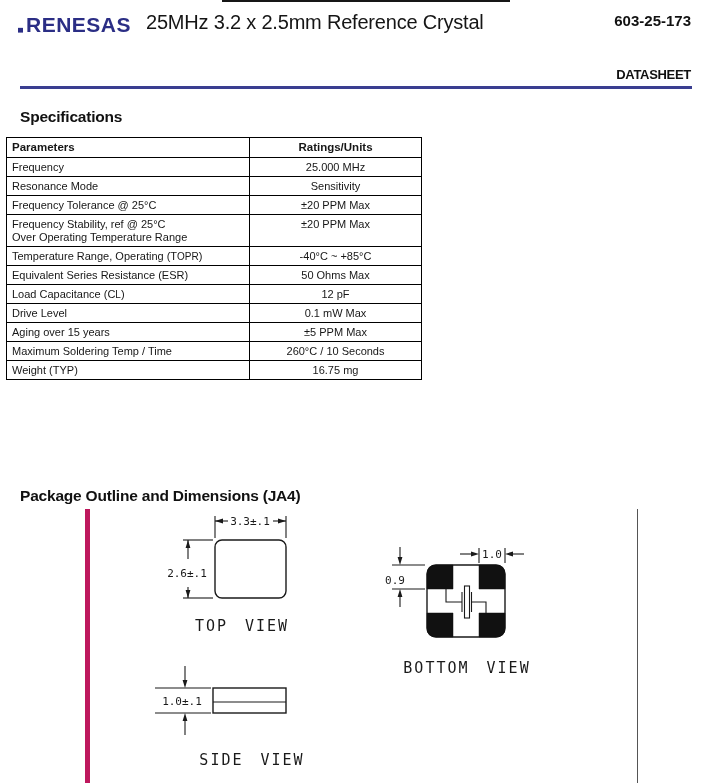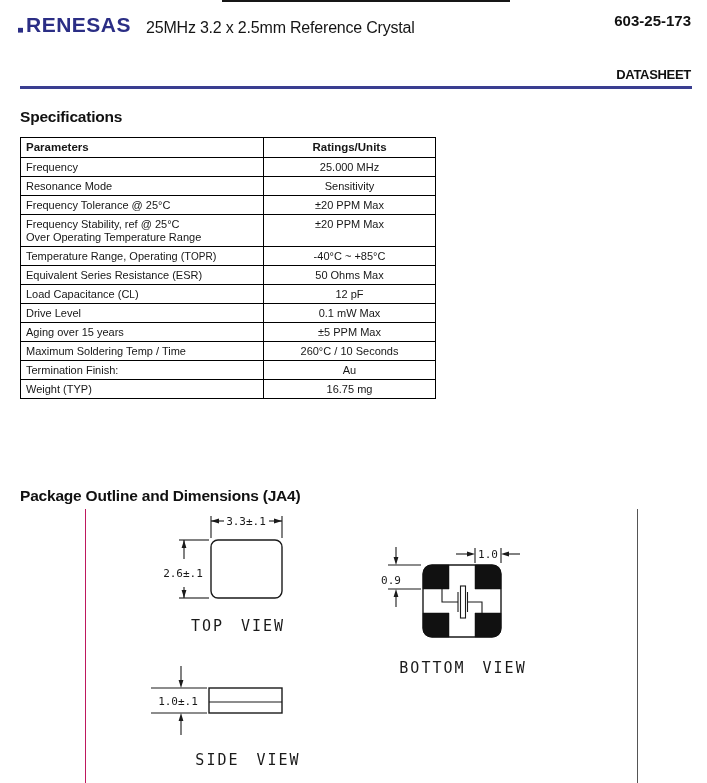--- a/index.html
+++ b/index.html
@@ -6,40 +6,40 @@
   html,body { width:707px; height:783px; }
   body { position:relative; background:#fff; color:#111;
          font-family:"Liberation Sans", sans-serif; overflow:hidden; }
   .abs { position:absolute; }
 
   
   .top-mark { left:222px; top:0; width:288px; height:2px; background:#161616; }
   .logo { left:18px; top:13px; padding-left:8px; color:#2b2e85; font-weight:bold;
           font-size:21px; letter-spacing:.5px; transform:scaleY(.95); }
   .logo .dot { position:absolute; left:0; bottom:4px; width:5px; height:5px; background:#2b2e85; }
-  .title { left:146px; top:11px; font-size:16px; color:#151515; letter-spacing:-.2px;margin-top:8px; }
+  .title { left:146px; top:11px; font-size:20px; color:#151515; letter-spacing:-.2px; }
   .partno { right:16px; top:12px; font-size:15px; font-weight:bold; }
   .datasheet { right:16px; top:67px; font-size:13px; font-weight:bold; letter-spacing:-.3px; }
   .rule { left:20px; top:86px; width:672px; height:3px; background:#3a3e90; }
 
   
   .spec-heading { left:20px; top:108px; font-size:15.5px; font-weight:bold; letter-spacing:-.2px; }
-  .spec-table { left:20px; top:137px; width:415px; border-collapse:collapse; table-layout:fixed; }
+  .spec-table { left:6px; top:137px; width:415px; border-collapse:collapse; table-layout:fixed; }
   .spec-table th, .spec-table td { border:1px solid #000; font-size:11px; line-height:13px;
         padding:3px 5px 2px; vertical-align:top; color:#161616; }
   .spec-table tr { height:19px; }
   .spec-table th { font-size:11.5px; text-align:left; height:20px; }
   .spec-table th.ratings { text-align:center; }
   .spec-table td.value { text-align:center; }
   .sc { font-size:10px; }
 
   
   .pkg-heading { left:20px; top:487px; font-size:15.5px; font-weight:bold; letter-spacing:-.2px; }
   .drawing-area { left:85px; top:509px; width:553px; height:274px;
-                  border-left:1px solid #be185d; border-right:1px solid #555; }
+                  border-left:5px solid #be185d; border-right:1px solid #555; }
   svg.drawing { position:absolute; overflow:visible; }
   #top-view    { left:70px;  top:0; }
   #bottom-view { left:290px; top:31px; }
   #side-view   { left:55px;  top:146px; }
   svg text { font-family:"DejaVu Sans Mono", monospace; fill:#1a1a1a; }
   svg .dim { font-size:11px; }
   svg .vlabel { font-size:15px; letter-spacing:2px; word-spacing:6px; }
   svg .ln { stroke:#1a1a1a; stroke-width:1.1; fill:none; }
   svg .outline { stroke:#1a1a1a; stroke-width:1.4; fill:none; }
   svg .pad { fill:#111; stroke:#111; stroke-width:.5; }
@@ -107,24 +107,20 @@
   </tr>
       <tr>
     <td class="param">Aging over 15 years</td>
     <td class="value">±5 PPM Max</td>
   </tr>
       <tr>
     <td class="param">Maximum Soldering Temp / Time</td>
     <td class="value">260°C / 10 Seconds</td>
   </tr>
       <tr>
-    <td class="param">Termination Finish:</td>
-    <td class="value">Au</td>
-  </tr>
-      <tr>
     <td class="param">Weight (TYP)</td>
     <td class="value">16.75 mg</td>
   </tr>
     </tbody>
 </table>
 
 <div class="abs pkg-heading">Package Outline and Dimensions (JA4)</div>
 
 <div class="abs drawing-area">
 

